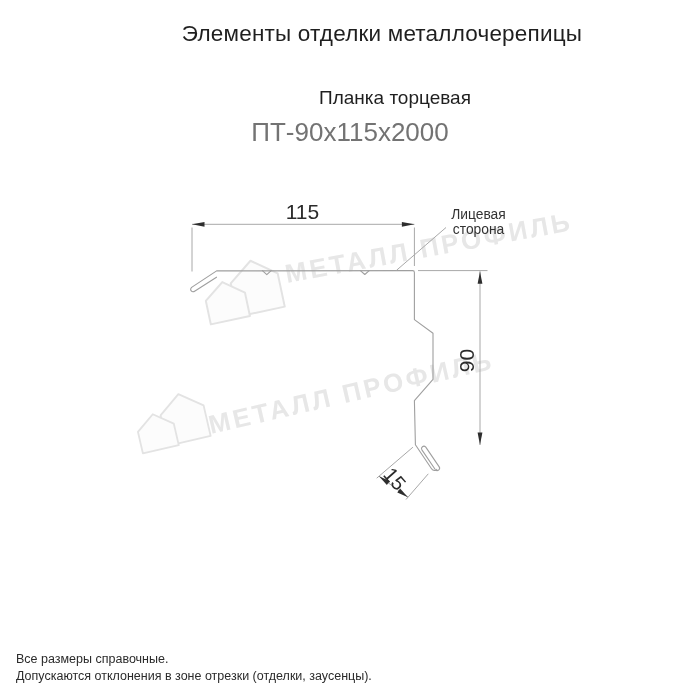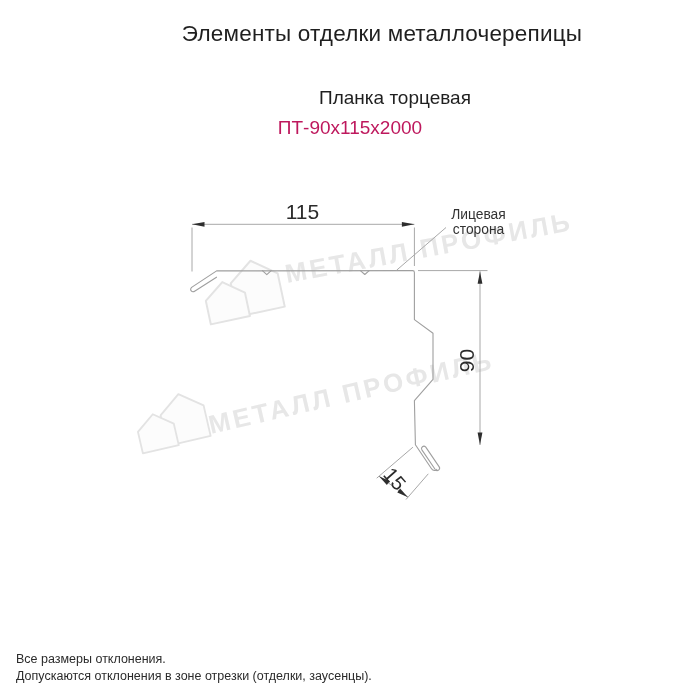--- a/index.html
+++ b/index.html
@@ -10,21 +10,21 @@
   .page-title{
     position:absolute;top:21px;left:0;width:700px;text-align:center;
     font-size:22.5px;color:#1f1f1f;letter-spacing:0.2px;padding-left:32px;
   }
   .product-name{
     position:absolute;top:87px;left:0;width:700px;text-align:center;
     font-size:19px;color:#1f1f1f;margin-left:45px;
   }
   .product-code{
     position:absolute;top:117px;left:0;width:700px;text-align:center;
-    font-size:19px;color:#be185d;
+    font-size:26px;color:#737373;
   }
   .drawing-svg{position:absolute;top:0;left:0;}
   .footer-notes{
     position:absolute;left:16px;top:651px;
     font-size:12.5px;line-height:16.5px;color:#2b2b2b;
   }
   .wm-text{
     font-size:26px;font-weight:bold;letter-spacing:3px;fill:#e7e7e7;
   }
   .dim-text{font-size:21px;fill:#2b2b2b;}
@@ -112,15 +112,15 @@
   </g>
 
   <g>
     <line class="dim-line" x1="396.5" y1="270.3" x2="446" y2="227.5"></line>
     <text class="label-text" x="478.5" y="219" text-anchor="middle">Лицевая</text>
     <text class="label-text" x="478.5" y="234" text-anchor="middle">сторона</text>
   </g>
 </svg>
 
 <div class="footer-notes">
-  <div>Все размеры отклонения.</div>
+  <div>Все размеры справочные.</div>
   <div>Допускаются отклонения в зоне отрезки (отделки, заусенцы).</div>
 </div>
 
 </body></html>

